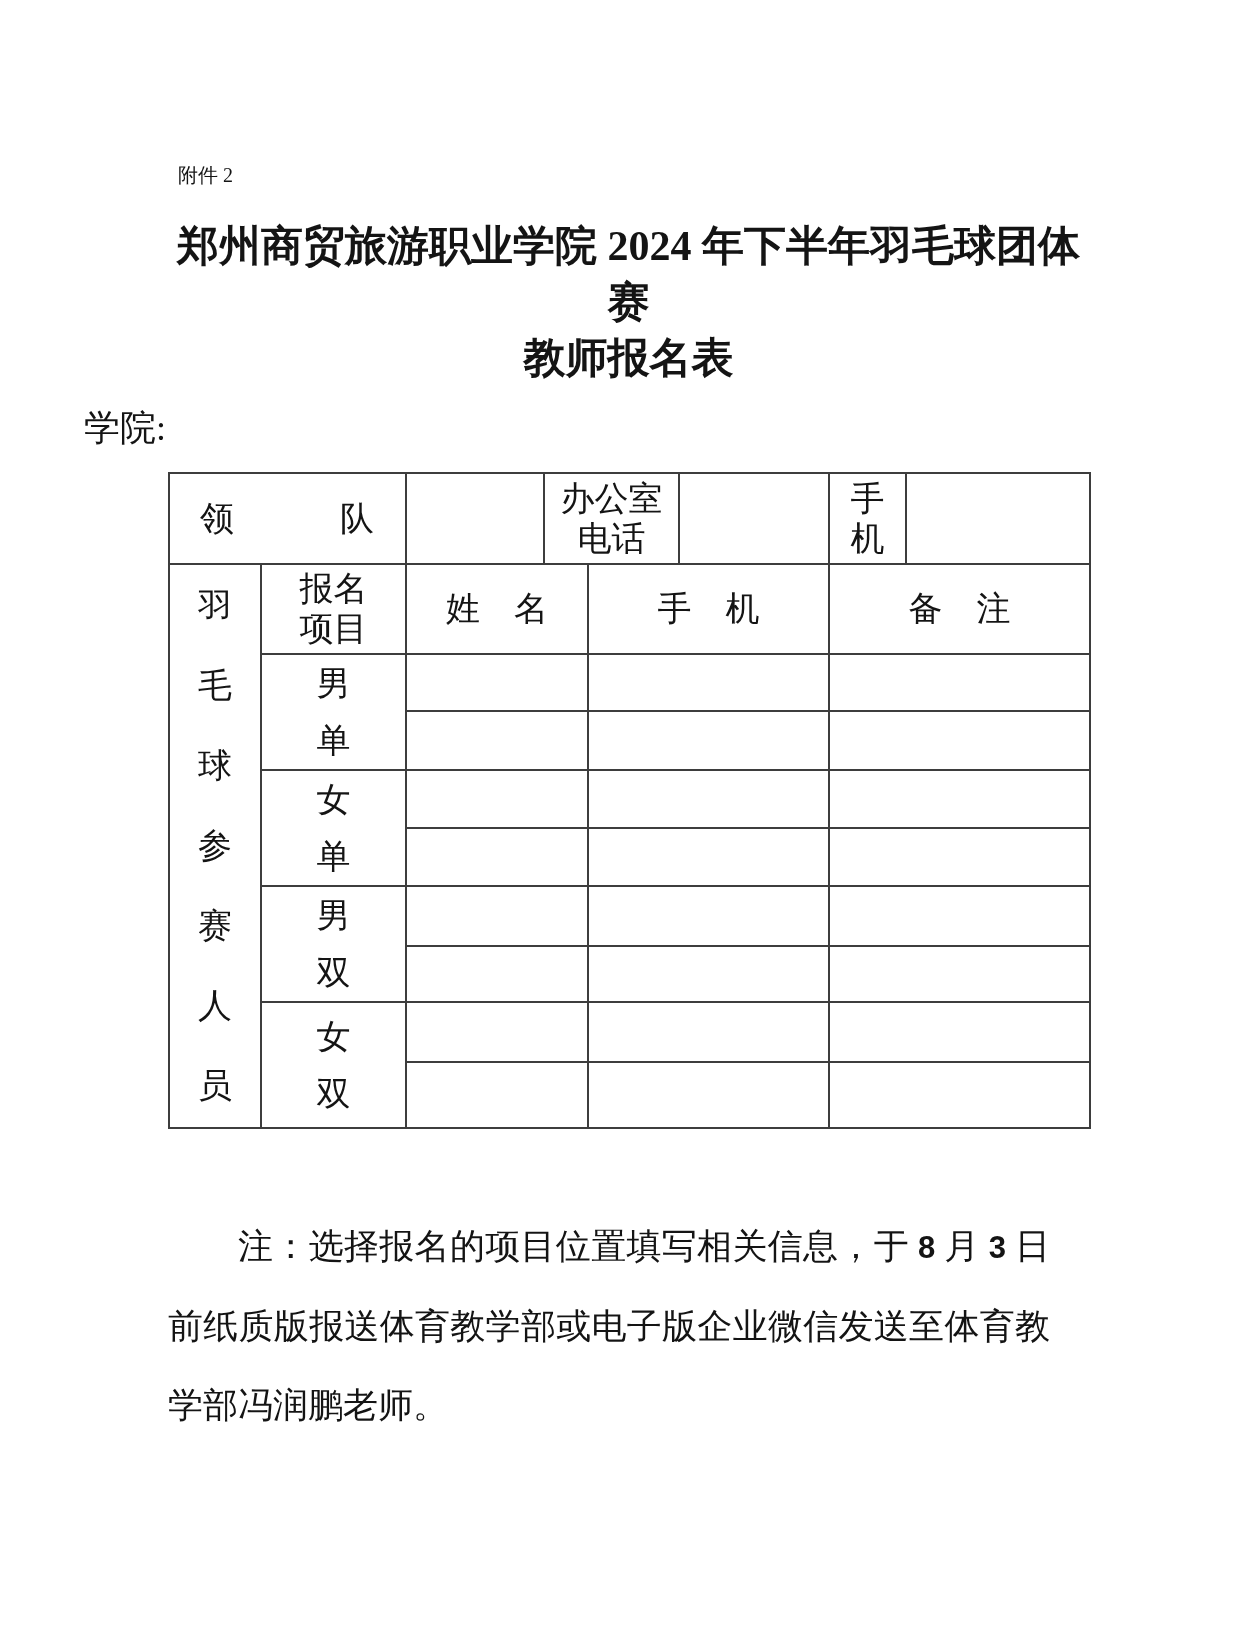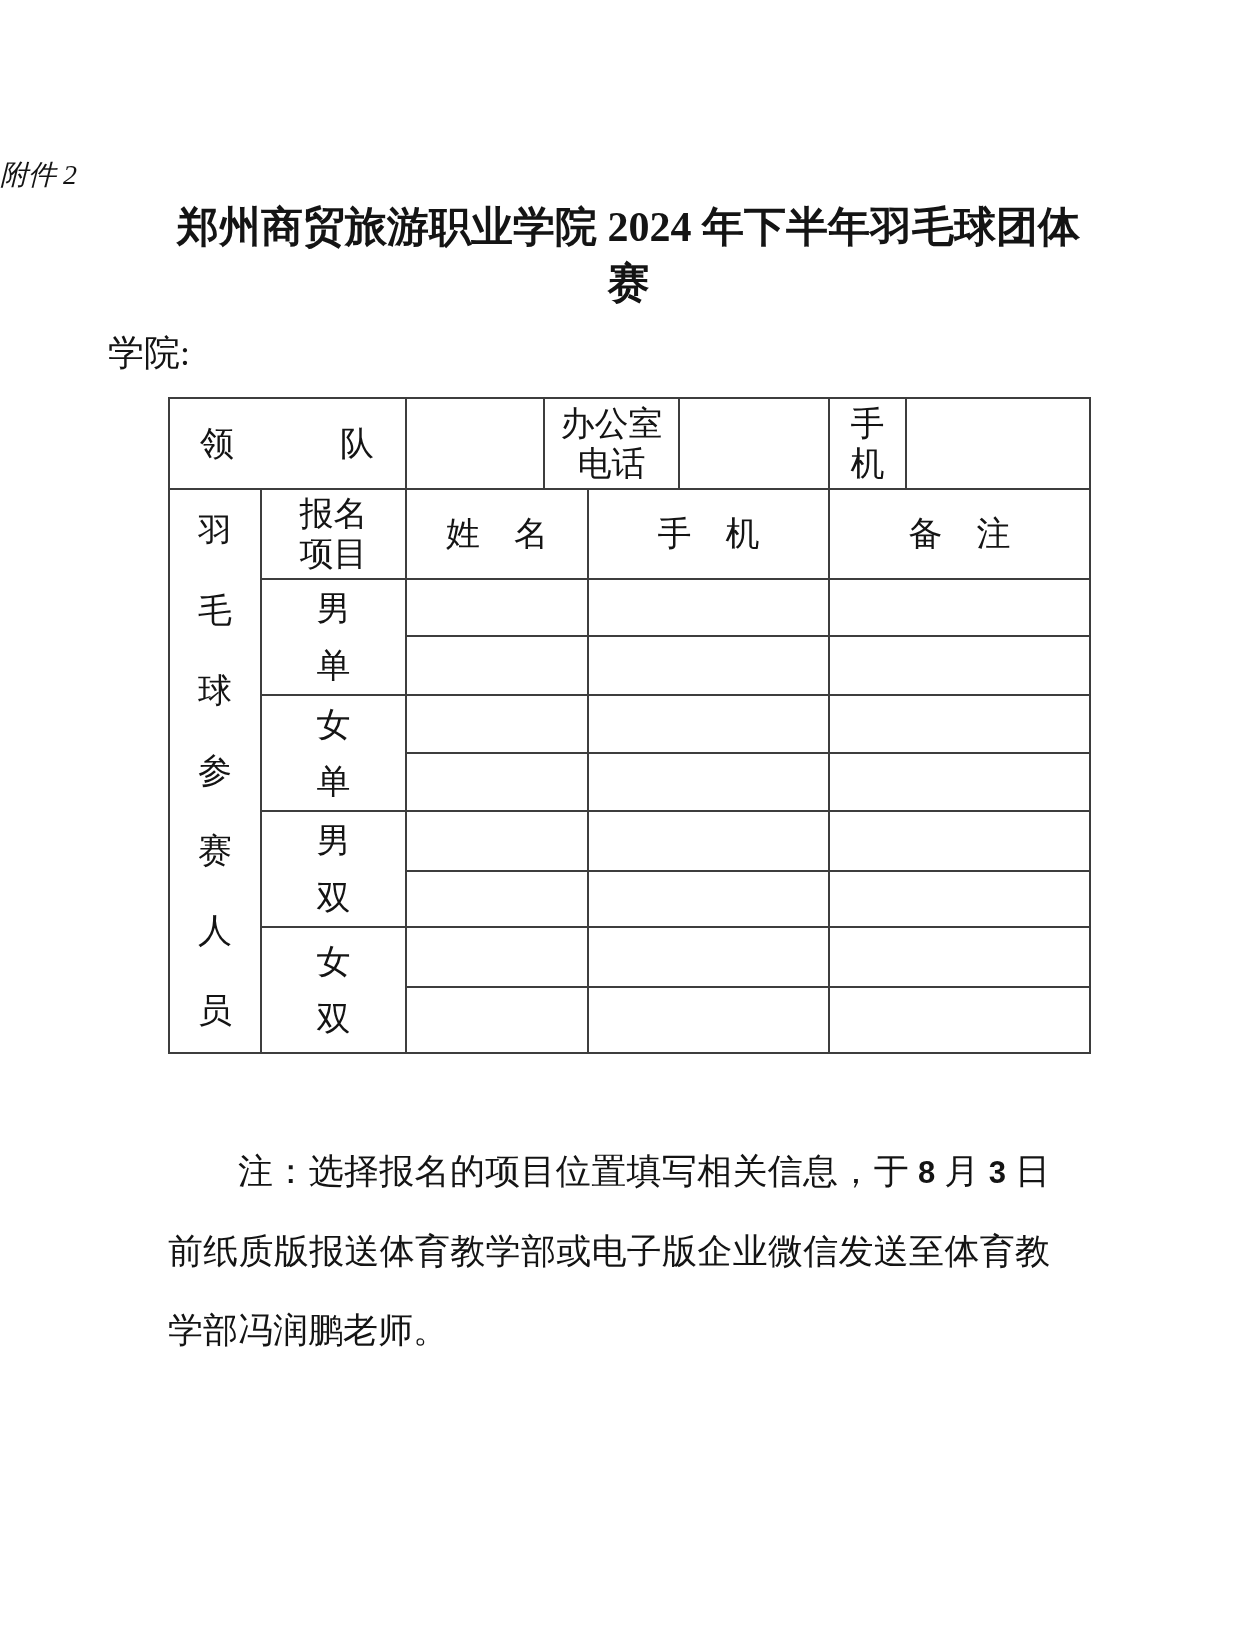--- a/index.html
+++ b/index.html
@@ -5,33 +5,34 @@
   html,body { margin:0; padding:0; background:#ffffff; }
   body {
     width:1260px; height:1634px;
     font-family:"Liberation Serif","DejaVu Serif",serif;
     color:#141414;
     position:relative;
   }
   .page { padding-top:156px; }
 
   .attachment {
-    font-size:28px; line-height:38px;font-style:italic;
+    margin-left:178px;
+    font-size:20px; line-height:38px;
   }
 
   .title-block {
     margin-left:168px; width:921px;
-    margin-top:5px;
+    margin-top:24px;
     text-align:center;
     font-weight:bold;
     font-size:42px; line-height:56px;
   }
 
   .college {
-    margin-left:108px;
+    margin-left:84px;
     margin-top:22px;
     font-size:36px; line-height:40px;
   }
 
   table.form {
     border-collapse:collapse;
     table-layout:fixed;
     width:921px;
     margin:24px 0 0 168px;
   }
@@ -66,20 +67,21 @@
 </style>
 </head>
 <body>
 
 <div class="page">
 
   <div class="attachment">附件 2</div>
 
   <div class="title-block">
     <div>郑州商贸旅游职业学院 2024 年下半年羽毛球团体赛</div>
+    <div>教师报名表</div>
   </div>
 
   <div class="college">学院:</div>
 
   <table class="form">
     <colgroup>
       <col style="width:92px">
         <col style="width:145px">
         <col style="width:138px">
         <col style="width:44px">

